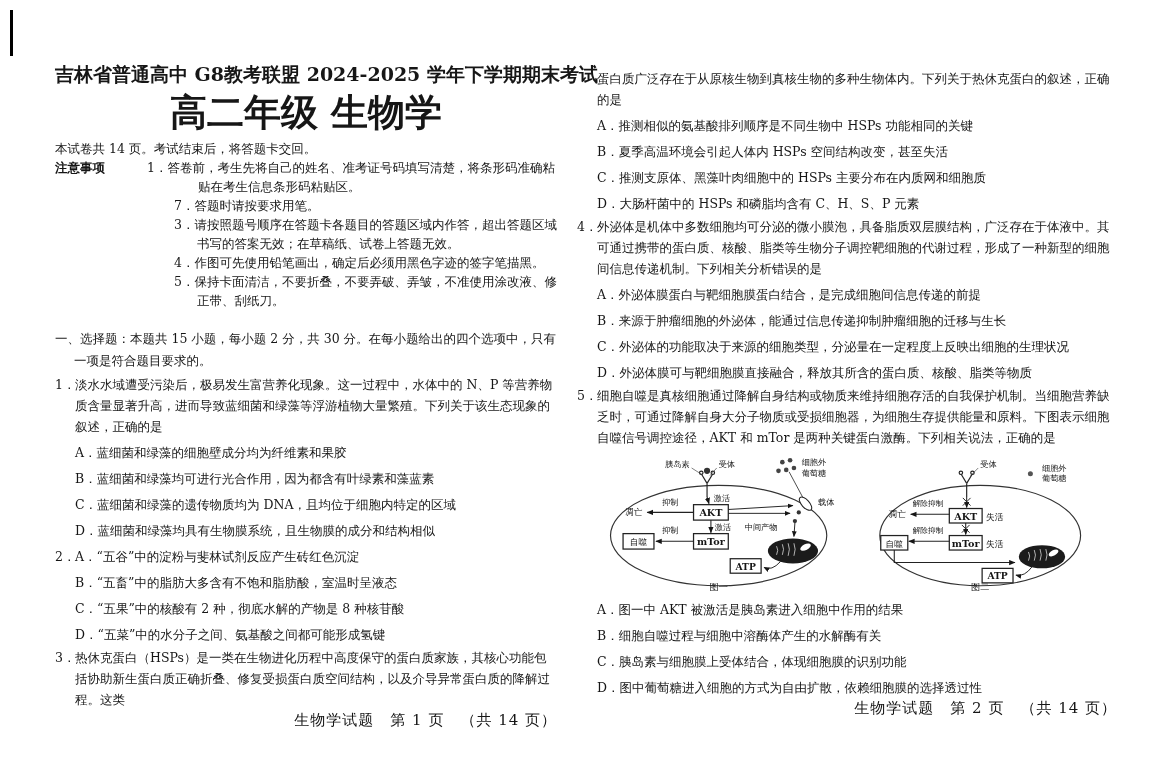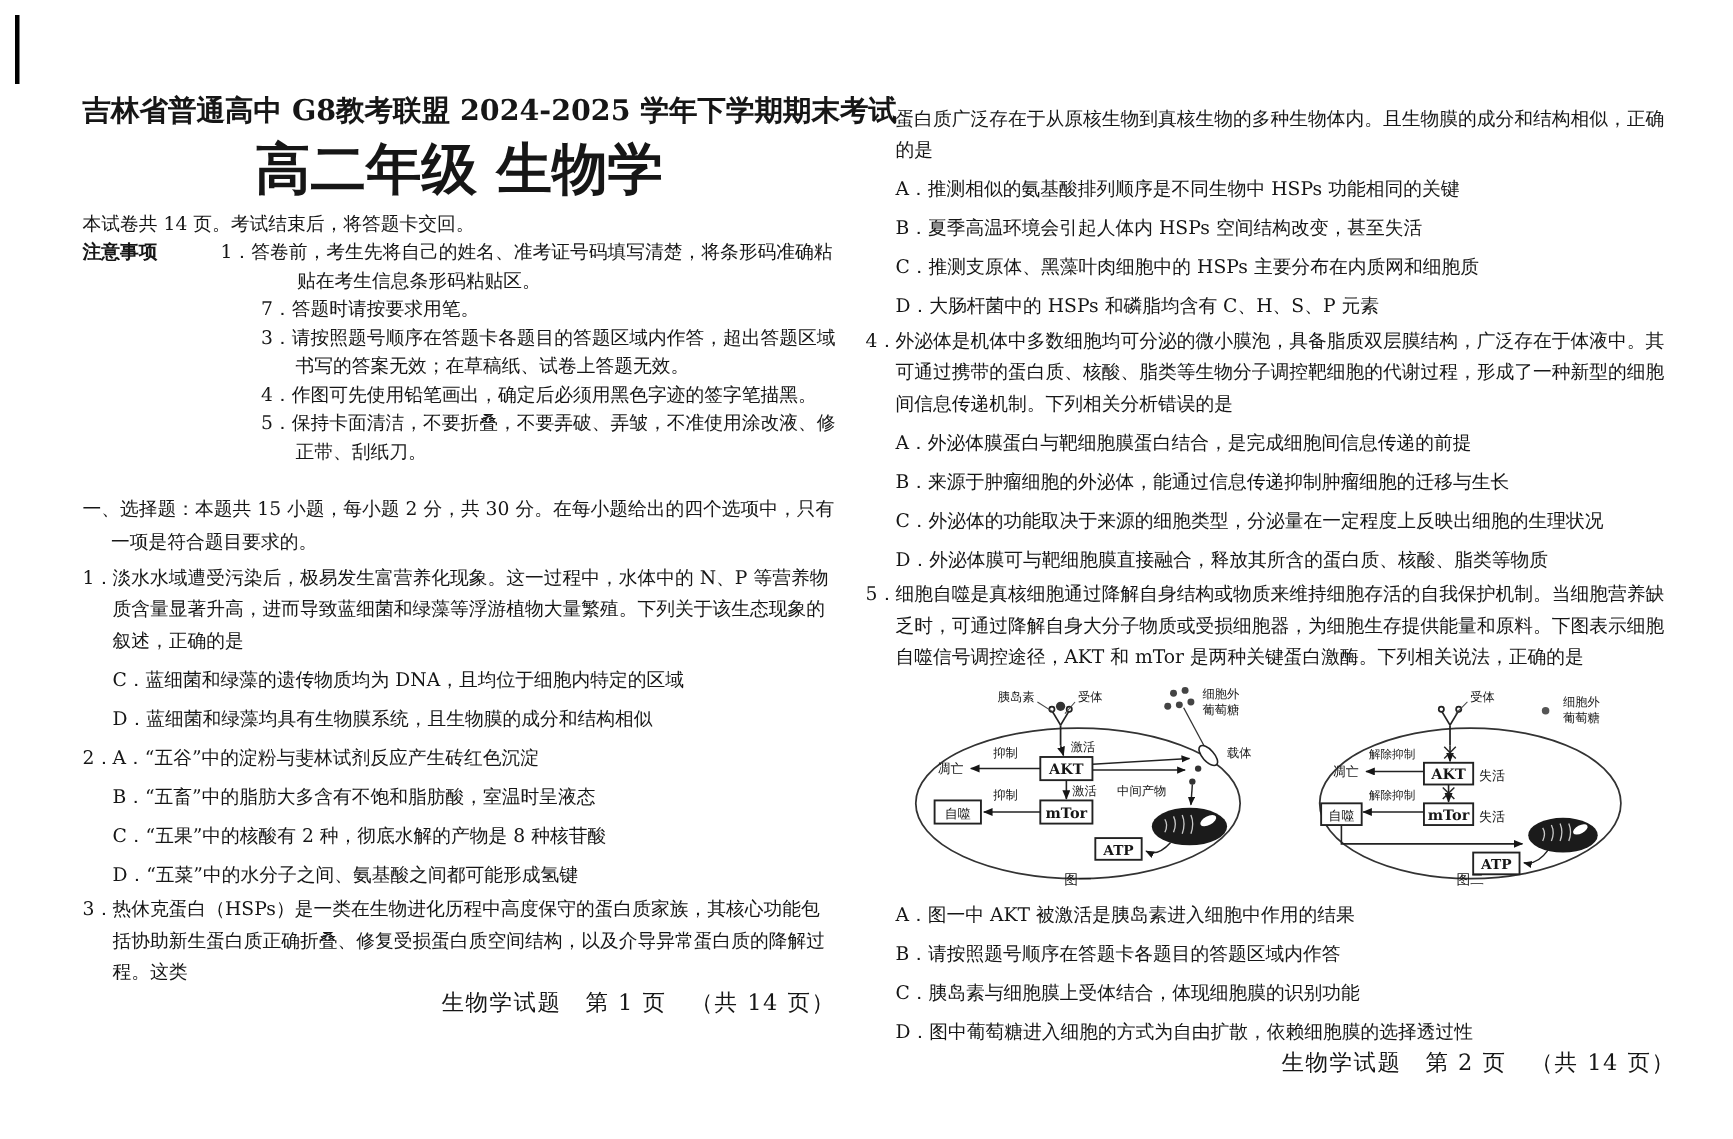--- a/index.html
+++ b/index.html
@@ -46,20 +46,22 @@
   <div class="n-item">7．答题时请按要求用笔。</div>
   <div class="n-item">3．请按照题号顺序在答题卡各题目的答题区域内作答，超出答题区域书写的答案无效；在草稿纸、试卷上答题无效。</div>
   <div class="n-item">4．作图可先使用铅笔画出，确定后必须用黑色字迹的签字笔描黑。</div>
   <div class="n-item">5．保持卡面清洁，不要折叠，不要弄破、弄皱，不准使用涂改液、修正带、刮纸刀。</div>
 
   <div class="section">一、选择题：本题共 15 小题，每小题 2 分，共 30 分。在每小题给出的四个选项中，只有一项是符合题目要求的。</div>
 
   <div class="q">
     <span class="qnum">1．</span>
     <span class="qstem">淡水水域遭受污染后，极易发生富营养化现象。这一过程中，水体中的 N、P 等营养物质含量显著升高，进而导致蓝细菌和绿藻等浮游植物大量繁殖。下列关于该生态现象的叙述，正确的是</span>
+    <div class="opt">A．蓝细菌和绿藻的细胞壁成分均为纤维素和果胶</div>
+    <div class="opt">B．蓝细菌和绿藻均可进行光合作用，因为都含有叶绿素和藻蓝素</div>
     <div class="opt">C．蓝细菌和绿藻的遗传物质均为 DNA，且均位于细胞内特定的区域</div>
     <div class="opt">D．蓝细菌和绿藻均具有生物膜系统，且生物膜的成分和结构相似</div>
   </div>
 
   <div class="q">
     <span class="qnum">2．</span>
     <div class="opt">A．“五谷”中的淀粉与斐林试剂反应产生砖红色沉淀</div>
     <div class="opt">B．“五畜”中的脂肪大多含有不饱和脂肪酸，室温时呈液态</div>
     <div class="opt">C．“五果”中的核酸有 2 种，彻底水解的产物是 8 种核苷酸</div>
     <div class="opt">D．“五菜”中的水分子之间、氨基酸之间都可能形成氢键</div>
@@ -68,21 +70,21 @@
   <div class="q">
     <span class="qnum">3．</span>
     <span class="qstem">热休克蛋白（HSPs）是一类在生物进化历程中高度保守的蛋白质家族，其核心功能包括协助新生蛋白质正确折叠、修复受损蛋白质空间结构，以及介导异常蛋白质的降解过程。这类</span>
   </div>
 
   <div class="footer">生物学试题　第 1 页　（共 14 页）</div>
 </div>
 
 <div class="col col-right">
   <div class="q">
-    <span class="qstem">蛋白质广泛存在于从原核生物到真核生物的多种生物体内。且生物膜的成分和结构相似，正确的是</span>
+    <span class="qstem">蛋白质广泛存在于从原核生物到真核生物的多种生物体内。下列关于热休克蛋白的叙述，正确的是</span>
     <div class="opt">A．推测相似的氨基酸排列顺序是不同生物中 HSPs 功能相同的关键</div>
     <div class="opt">B．夏季高温环境会引起人体内 HSPs 空间结构改变，甚至失活</div>
     <div class="opt">C．推测支原体、黑藻叶肉细胞中的 HSPs 主要分布在内质网和细胞质</div>
     <div class="opt">D．大肠杆菌中的 HSPs 和磷脂均含有 C、H、S、P 元素</div>
   </div>
 
   <div class="q">
     <span class="qnum">4．</span>
     <span class="qstem">外泌体是机体中多数细胞均可分泌的微小膜泡，具备脂质双层膜结构，广泛存在于体液中。其可通过携带的蛋白质、核酸、脂类等生物分子调控靶细胞的代谢过程，形成了一种新型的细胞间信息传递机制。下列相关分析错误的是</span>
     <div class="opt">A．外泌体膜蛋白与靶细胞膜蛋白结合，是完成细胞间信息传递的前提</div>
@@ -237,19 +239,19 @@
 
         <rect x="112" y="118" width="32" height="15" fill="#fff" stroke="#222" stroke-width="1.3"></rect>
         <text x="128" y="129.5" font-size="9.5" text-anchor="middle" class="boxlbl">ATP</text>
         <path d="M164,116 Q156,127 147,125" stroke="#222" stroke-width="1" fill="none" marker-end="url(#m2)"></path>
 
         <text x="110" y="140" font-size="9.5" text-anchor="middle">图二</text>
       </svg>
     </div>
 
     <div class="opt">A．图一中 AKT 被激活是胰岛素进入细胞中作用的结果</div>
-    <div class="opt">B．请按照题号顺序在答题卡各题目的答题区域内作答</div>
+    <div class="opt">B．细胞自噬过程与细胞中溶酶体产生的水解酶有关</div>
     <div class="opt">C．胰岛素与细胞膜上受体结合，体现细胞膜的识别功能</div>
     <div class="opt">D．图中葡萄糖进入细胞的方式为自由扩散，依赖细胞膜的选择透过性</div>
   </div>
 
   <div class="footer">生物学试题　第 2 页　（共 14 页）</div>
 </div>
 
 </body></html>

